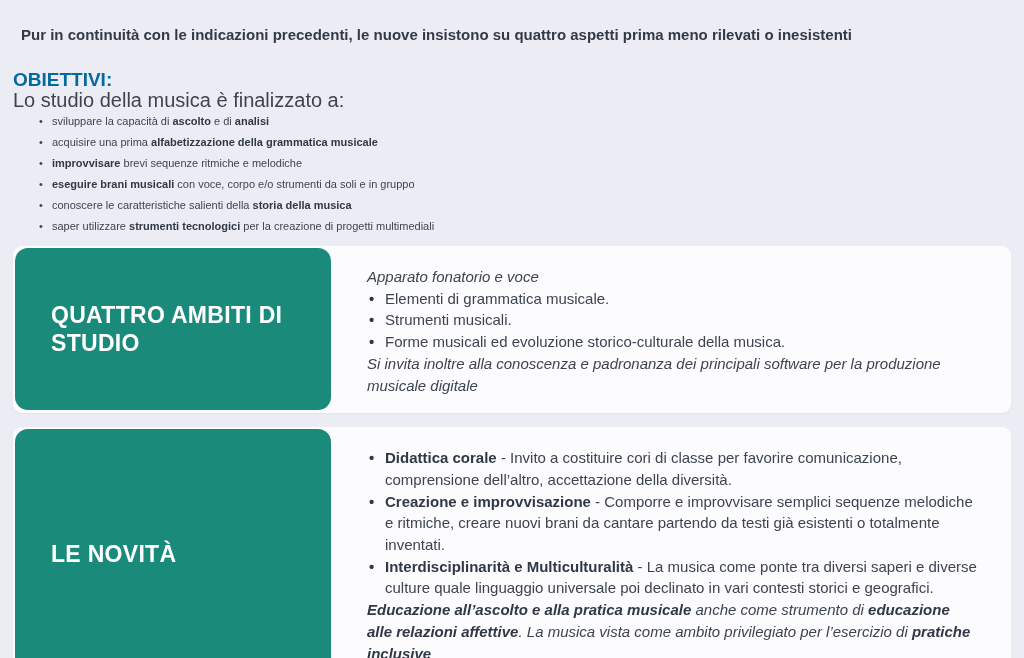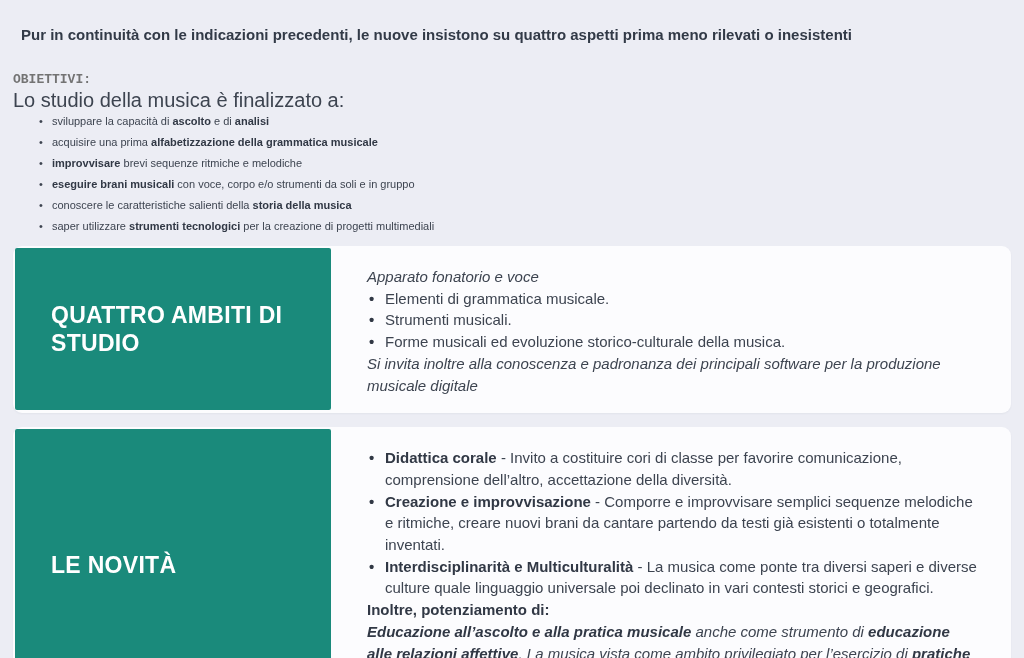--- a/index.html
+++ b/index.html
@@ -13,22 +13,22 @@
   b { font-weight: 700; color: #313845; }
   .page { padding: 17px 13px 0 13px; box-sizing: border-box; }
 
   .intro {
     font-size: 15px; line-height: 19px; font-weight: 700;
     color: #323a47; margin: 8px;
   }
 
   .objectives { margin-top: 25px; }
   .objectives-heading {
-    font-size: 13px; line-height: 21px; font-weight: 700;
-    color: #737373; margin: 0; font-family: Liberation Mono, monospace;
+    font-size: 19px; line-height: 21px; font-weight: 700;
+    color: #0369a1; margin: 0;
   }
   .objectives-lead { font-size: 20px; line-height: 21px; margin: 0; }
   .olist { margin: 0; padding: 0 0 0 26px; list-style: none; }
   .olist li {
     position: relative; padding-left: 13px;
     font-size: 11px; line-height: 21px;
   }
   .olist li::before { content: "\2022"; position: absolute; left: 0; color: #3d4450; }
 
   .card {
@@ -37,21 +37,21 @@
     border-radius: 9px;
     padding: 2px 3px 3px 2px;
     box-shadow: 0 1px 2px rgba(40,50,80,0.05);
     margin-top: 14px;
     box-sizing: border-box;
   }
   .card.first { margin-top: 9px; }
   .card-left {
     width: 316px; flex: 0 0 316px;
     background: #1a8a7b;
-    border-radius: 2px;
+    border-radius: 13px;
     display: flex; align-items: center;
     padding: 0 40px 0 36px; box-sizing: border-box;
   }
   .card-title {
     color: #ffffff; font-weight: 700; font-size: 23px;
     line-height: 28px; letter-spacing: 0.3px; margin: 0;
   }
   .card-right {
     flex: 1; padding: 18px 30px 14px 36px;
     font-size: 15px; line-height: 21.7px;
@@ -105,18 +105,17 @@
   <div class="card second">
     <div class="card-left">
       <h2 class="card-title">LE NOVITÀ</h2>
     </div>
     <div class="card-right">
       <ul class="clist">
         <li><b>Didattica corale</b><span> - Invito a costituire cori di classe per favorire comunicazione, comprensione dell’altro, accettazione della diversità.</span></li>
         <li><b>Creazione e improvvisazione</b><span> - Comporre e improvvisare semplici sequenze melodiche e ritmiche, creare nuovi brani da cantare partendo da testi già esistenti o totalmente inventati.</span></li>
         <li><b>Interdisciplinarità e Multiculturalità</b><span> - La musica come ponte tra diversi saperi e diverse culture quale linguaggio universale poi declinato in vari contesti storici e geografici.</span></li>
       </ul>
-      <p class="footer-heading">Inoltre, potenziamento di:</p>
       <p class="content-line"><b>Educazione all’ascolto e alla pratica musicale</b><span> anche come strumento di </span><b>educazione alle relazioni affettive</b><span>. La musica vista come ambito privilegiato per l’esercizio di </span><b>pratiche inclusive</b></p>
     </div>
   </div>
 
 </div>
 
 </body></html>

